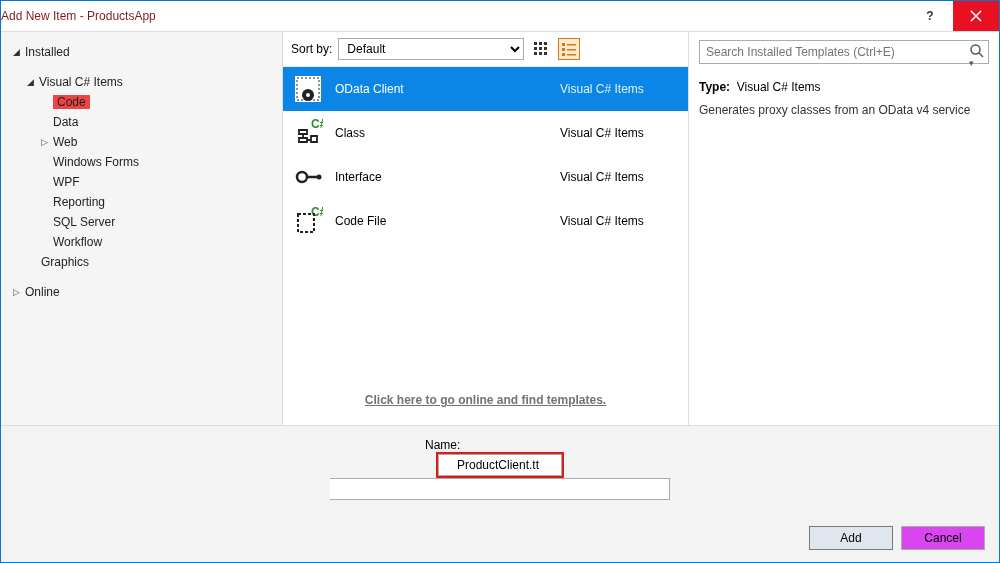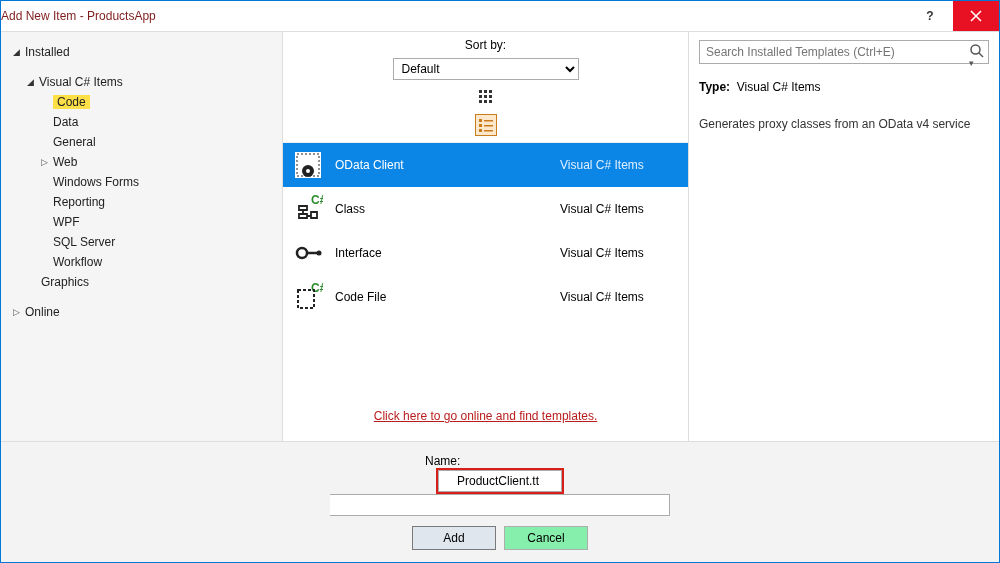--- a/index.html
+++ b/index.html
@@ -20,55 +20,55 @@
 
 
 .left { width: 282px; background: #f5f5f5; padding: 10px 6px; border-right: 1px solid #ddd; }
 .tree-item { padding: 3px 0 3px 6px; display: flex; align-items: center; color: #222; }
 .tree-item .arrow { width: 12px; font-size: 9px; color: #555; }
 .tree-item .arrow.expand { color: #333; }
 .tree-item.l0 { padding-left: 6px; }
 .tree-item.l1 { padding-left: 20px; }
 .tree-item.l2 { padding-left: 46px; }
 .tree-item.selected { }
-.tree-item.selected span.label { background: #fde047; padding: 0 4px; }
+.tree-item.selected span.label { background: #ef4444; padding: 0 4px; }
 
 
 .center { flex: 1; display: flex; flex-direction: column; border-right: 1px solid #ddd; }
-.sortrow { display: flex; align-items: center; padding: 6px 8px; gap: 6px; border-bottom: 1px solid #eee; flex-direction: column; }
+.sortrow { display: flex; align-items: center; padding: 6px 8px; gap: 6px; border-bottom: 1px solid #eee; }
 .sortrow select { height: 22px; width: 186px; border: 1px solid #ababab; background: #fff; padding: 0 4px; }
 .viewbtn { width: 22px; height: 22px; display: flex; align-items: center; justify-content: center; }
 
 .list { flex: 1; overflow: auto; }
 .list-row { display: flex; align-items: center; padding: 10px 8px; height: 44px; }
 .list-row .icon { width: 34px; height: 34px; display: flex; align-items: center; justify-content: center; margin-right: 10px; }
 .list-row .lbl { flex: 1; }
 .list-row .cat { width: 120px; text-align: left; }
 .list-row.sel { background: #0b86e6; color: #fff; }
 .list-row.sel .cat { color: #dfefff; }
 
 .onlinelink { text-align: center; padding: 14px 0 18px 0; }
-.onlinelink span { color: #b91c1c; text-decoration: underline; cursor: pointer; }
+.onlinelink span { color: #737373; text-decoration: underline; cursor: pointer; font-weight: bold; }
 
 
 .right { width: 310px; padding: 8px 10px; }
 .searchwrap { position: relative; margin-bottom: 16px; }
 .searchwrap input { width: 100%; height: 24px; border: 1px solid #ababab; padding: 0 24px 0 6px; color: #777; }
 .searchwrap .mag { position: absolute; right: 4px; top: 3px; color: #555; }
-.detail .typerow { margin-bottom: 22px; }
+.detail .typerow { margin-bottom: 8px; }
 .detail .typerow b { font-weight: 600; }
 .detail .desc { color: #333; line-height: 1.4; }
 
 
 .bottom { border-top: 1px solid #ddd; padding: 12px 14px; background: #f3f3f3; }
 .namewrap { display: flex; align-items: center; flex-direction: column; }
 .namewrap .nlabel { width: 150px; }
 .namewrap input { width: 470px; height: 22px; border: 1px solid #ababab; padding: 0 6px; background: #fff; }
-.buttons { display: flex; justify-content: center; margin-top: 10px; gap: 8px; }
-.btn { min-width: 84px; height: 24px; border: 1px solid #adadad; background: #86efac; text-align: center; line-height: 22px; cursor: pointer; }
+.buttons { display: flex; justify-content: flex-end; margin-top: 26px; gap: 8px; }
+.btn { min-width: 84px; height: 24px; border: 1px solid #adadad; background: #d946ef; text-align: center; line-height: 22px; cursor: pointer; }
 .btn.default { border: 1px solid #7a7a7a; background: #dfe6ee; }
 
 .redbox { border: 2.5px solid #d91e18; padding: 0px; display: inline-block; }
 .redbox input { height: 22px; border: 1px solid #ababab; padding: 0 18px; background: #fff; width: 124px; }
 
 svg { display: block; }
 </style>
 </head>
 <body>
 
@@ -97,35 +97,32 @@
       <div class="tree-item l1">
         <span class="arrow expand">◢</span>
         <span class="label">Visual C# Items</span>
       </div>
       <div class="tree-item l2 selected">
         <span class="label">Code</span>
       </div>
       <div class="tree-item l2">
         <span class="label">Data</span>
       </div>
-      <div class="tree-item l2">
-        <span class="label">General</span>
-      </div>
       <div class="tree-item l1" style="padding-left:34px">
         <span class="arrow">▷</span>
         <span class="label">Web</span>
       </div>
       <div class="tree-item l2">
         <span class="label">Windows Forms</span>
       </div>
       <div class="tree-item l2">
+        <span class="label">WPF</span>
+      </div>
+      <div class="tree-item l2">
         <span class="label">Reporting</span>
-      </div>
-      <div class="tree-item l2">
-        <span class="label">WPF</span>
       </div>
       <div class="tree-item l2">
         <span class="label">SQL Server</span>
       </div>
       <div class="tree-item l2">
         <span class="label">Workflow</span>
       </div>
       <div class="tree-item l1" style="padding-left:34px">
         <span class="label">Graphics</span>
       </div>

